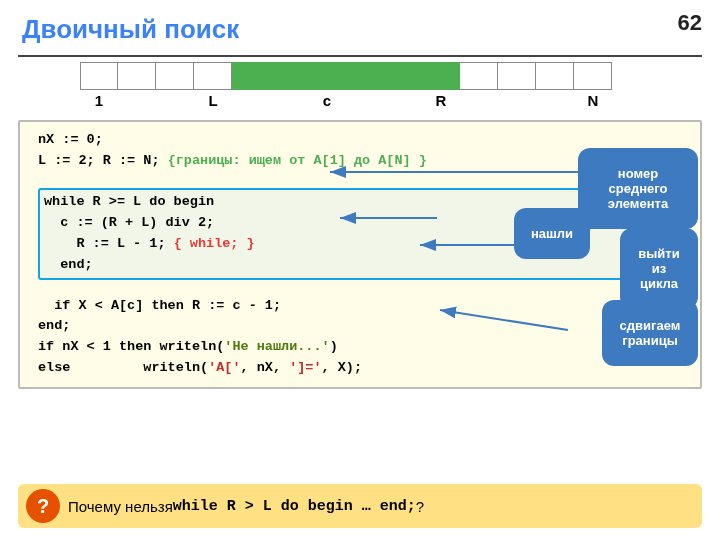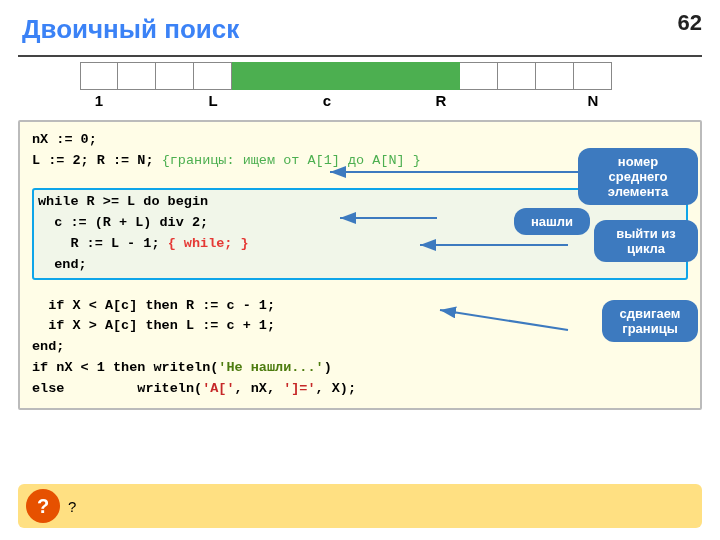--- a/index.html
+++ b/index.html
@@ -89,67 +89,67 @@
 
     
     #code-block {
       position: absolute;
       top: 120px;
       left: 18px;
       right: 18px;
       background: #fffde7;
       border: 2px solid #bbb;
       border-radius: 2px;
-      padding: 8px 12px;
+      padding: 8px 18px;
       font-family: 'Courier New', monospace;
       font-size: 13.5px;
     }
 
     .code-line {
       line-height: 1.55;
       white-space: pre;
       color: #000;
     }
 
     .kw { color: #000; font-weight: bold; }
-    .comment { color: #4caf50; font-weight: normal; }
+    .comment { color: #4caf50; font-weight: bold; }
     .break-highlight {
       color: #e53935;
       font-weight: bold;
     }
 
     
     .callout {
       position: absolute;
       background: #3d7abf;
       color: #fff;
       border-radius: 12px;
       font-size: 13px;
       font-weight: bold;
       text-align: center;
-      padding: 6px 10px;
+      padding: 18px 10px;
     }
 
     #callout-middle {
       right: 22px;
       top: 148px;
       width: 120px;
     }
 
     #callout-found {
       right: 130px;
       top: 208px;
       width: 76px;
       background: #3d7abf;
     }
 
     #callout-exit {
       right: 22px;
-      top: 220px;
-      width: 104px;
+      top: 228px;
+      width: 78px;
     }
 
     #callout-shift {
       right: 22px;
       top: 300px;
       width: 96px;
     }
 
     
     #arrows-svg {
@@ -252,21 +252,20 @@
 <div id="code-block">
   <div class="code-line"><span class="kw">nX := 0;</span></div>
   <div class="code-line"><span class="kw">L := 2; R := N; </span><span class="comment">{границы: ищем от A[1] до A[N] }</span></div>
   <div style="border: 2px solid #0ea5e9; border-radius:3px; padding: 2px 4px; margin: 16px 0; background: rgba(144,202,249,0.13);">
     <div class="code-line"><span class="kw">while R &gt;= L do begin</span></div>
     <div class="code-line"><span class="kw">  c := (R + L) div 2;</span></div>
     <div class="code-line"><span class="kw">    R := L - 1; </span><span class="break-highlight">{ while; }</span></div>
     <div class="code-line"><span class="kw">  end;</span></div>
   </div>
   <div class="code-line"><span class="kw">  if X &lt; A[c] then R := c - 1;</span></div>
-  <div class="code-line"><span class="kw">  if X &gt; A[c] then L := c + 1;</span></div>
   <div class="code-line"><span class="kw">end;</span></div>
   <div class="code-line"><span class="kw">if nX &lt; 1 then writeln(<span style="color:#4d7c0f">'Не нашли...'</span>)</span></div>
   <div class="code-line"><span class="kw">else         writeln(<span style="color:#c62828">'A['</span>, nX, <span style="color:#c62828">']='</span>, X);</span></div>
 </div>
 
 <div class="callout" id="callout-middle">номер среднего<br>элемента</div>
 
 <div class="callout" id="callout-found">нашли</div>
 
 <div class="callout" id="callout-exit">выйти из<br>цикла</div>
@@ -288,14 +287,16 @@
 
   <line x1="437" y1="218" x2="340" y2="218" stroke="#3d7abf" stroke-width="2" marker-end="url(#arrowhead)"></line>
 
   <line x1="568" y1="245" x2="420" y2="245" stroke="#3d7abf" stroke-width="2" marker-end="url(#arrowhead)"></line>
 
   <line x1="568" y1="330" x2="440" y2="310" stroke="#3d7abf" stroke-width="2" marker-end="url(#arrowhead)"></line>
 </svg>
 
 <div id="question-box">
   <div id="question-icon">?</div>
+  <span class="q-text">Почему нельзя </span>
+  <span class="q-code">while R &gt; L do begin … end;</span>
   <span class="q-text">?</span>
 </div>
 
 </body></html>

